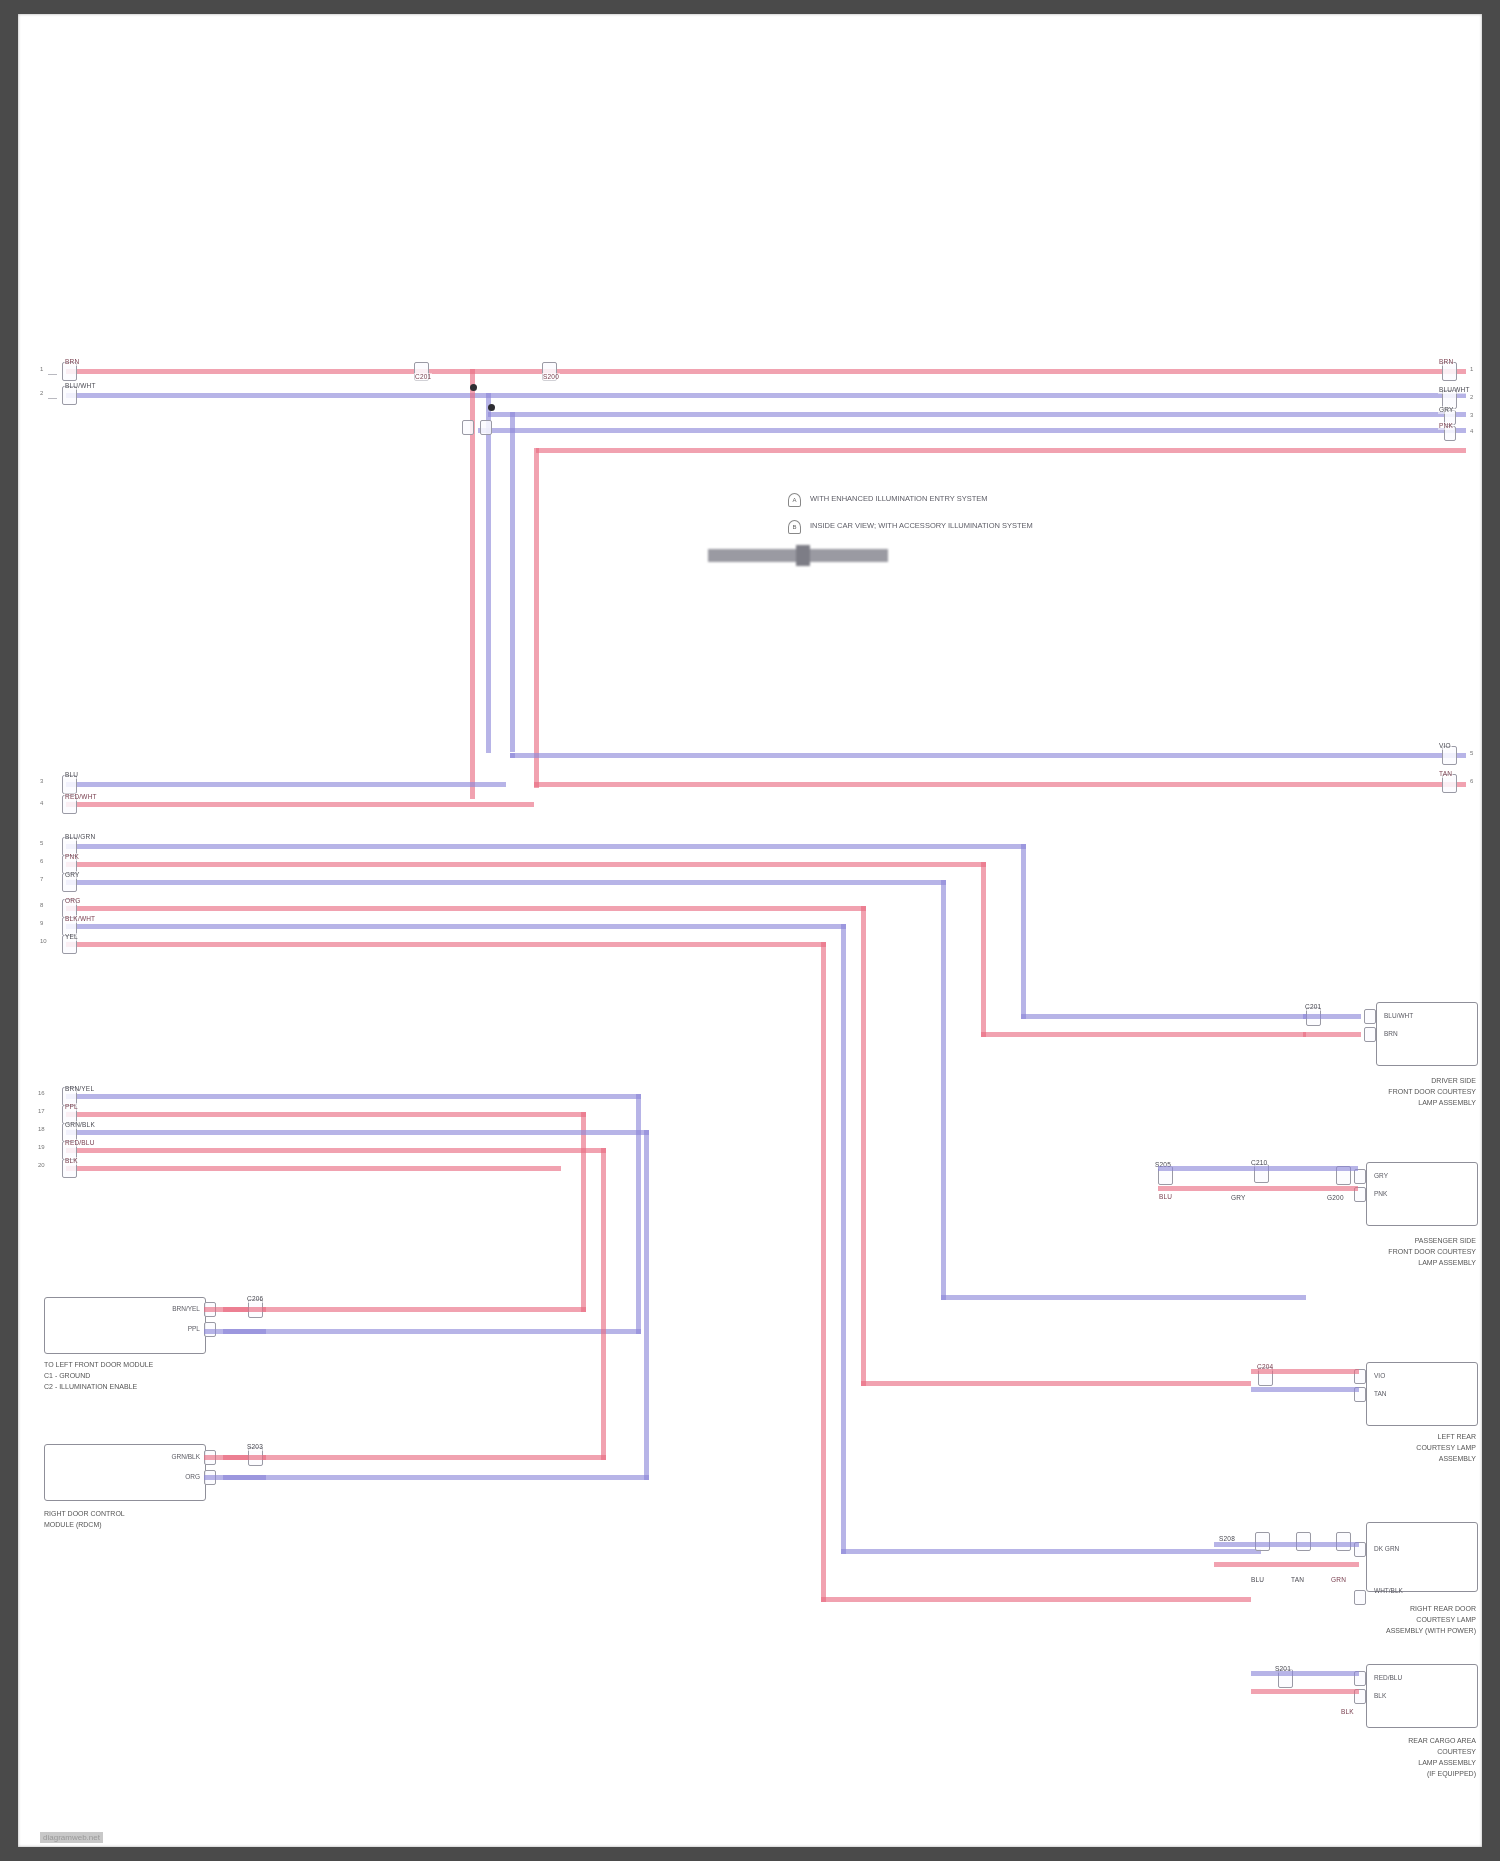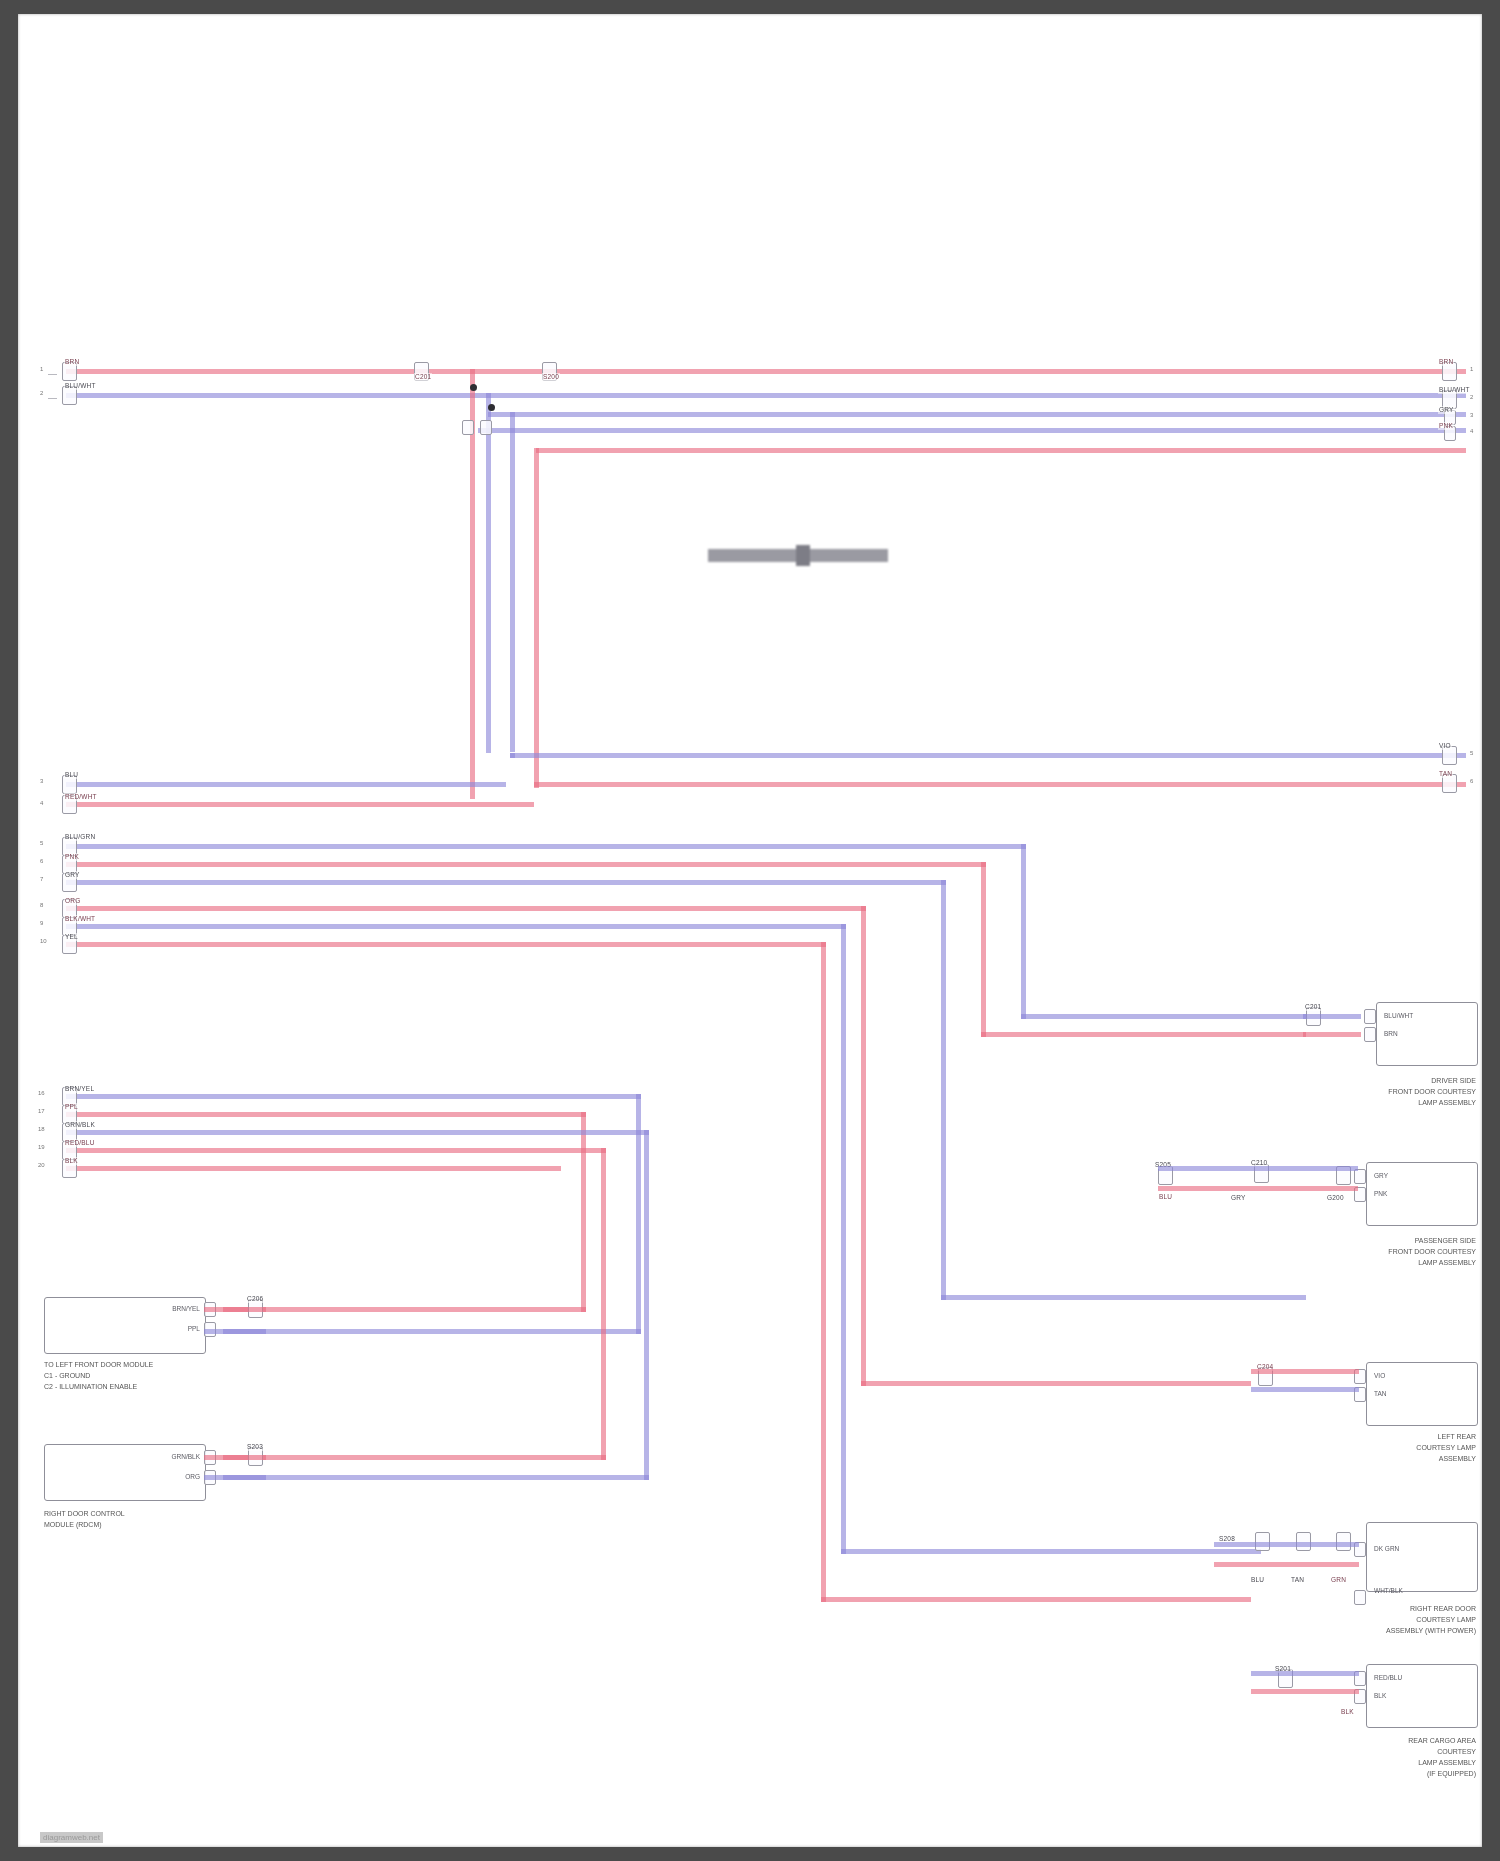--- a/index.html
+++ b/index.html
@@ -155,20 +155,30 @@
   <div class="conn sm" style="left:444px;top:406px;"></div>
   <div class="conn sm" style="left:462px;top:406px;"></div>
 
   <div class="wlabel red" style="left:396px;top:359px;">C201</div>
   <div class="wlabel red" style="left:524px;top:359px;">S200</div>
 
   <div class="wire v" style="left:492px;top:739px;height:5px;"></div>
   <div class="wire h" style="left:492px;top:739px;width:956px;"></div>
   <div class="wire red h" style="left:516px;top:768px;width:932px;"></div>
 
+  <div id="legend">
+    <div class="legrow">
+      <span class="legmark">A</span>
+      <span class="legtxt">WITH ENHANCED ILLUMINATION ENTRY SYSTEM</span>
+    </div>
+    <div class="legrow">
+      <span class="legmark">B</span>
+      <span class="legtxt">INSIDE CAR VIEW; WITH ACCESSORY ILLUMINATION SYSTEM</span>
+    </div>
+  </div>
   <div id="legbar">
         <div class="lb2"></div>
       </div>
 
   <div class="conn" style="left:1424px;top:348px;"></div>
   <div class="conn" style="left:1424px;top:376px;"></div>
   <div class="conn sm" style="left:1426px;top:396px;"></div>
   <div class="conn sm" style="left:1426px;top:412px;"></div>
 
   <div class="wlabel red" style="left:1420px;top:344px;">BRN</div>

